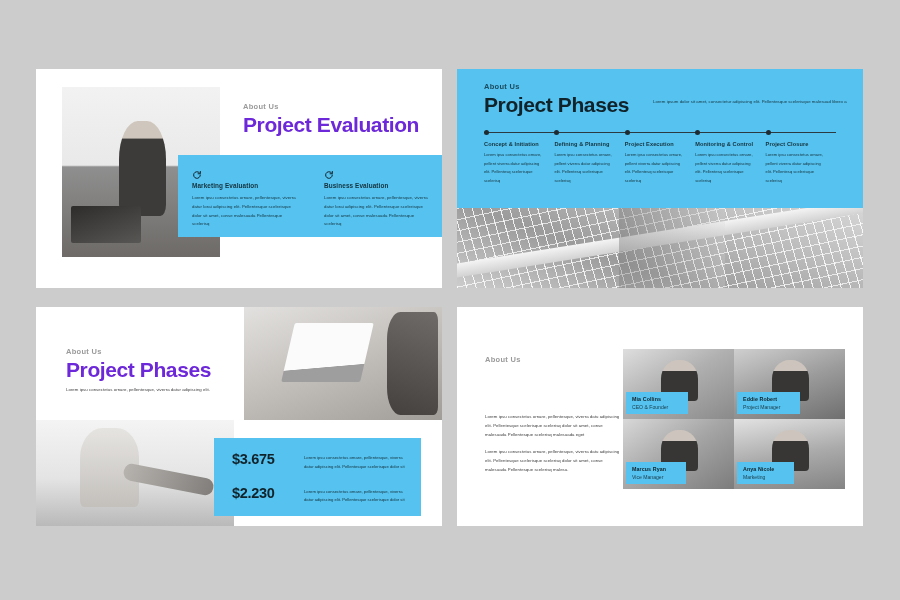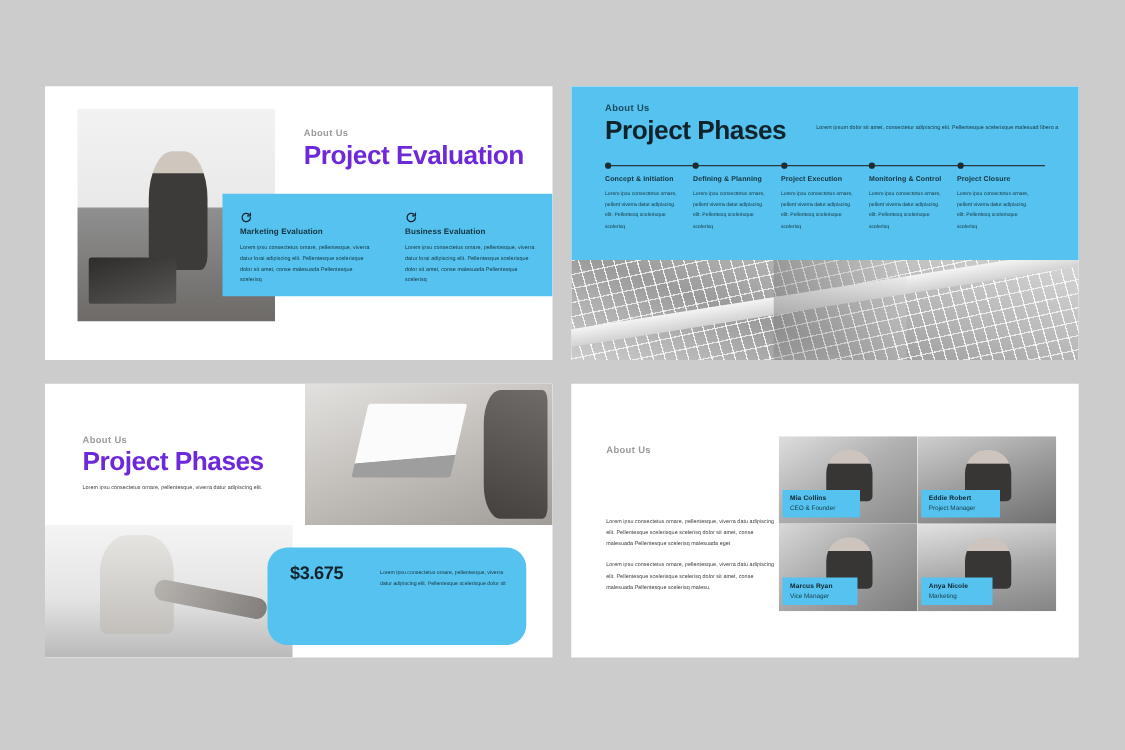--- a/index.html
+++ b/index.html
@@ -163,21 +163,21 @@
   .tl-body { font-size: 4.1px; line-height: 2.1; color: #17343f; margin-top: 4px; }
   #photo-architecture { left: 0; top: 139px; width: 406px; height: 80px; }
 
   
   #s3-head { position: absolute; left: 30px; top: 40px; }
   #s3-sub  { position: absolute; left: 30px; top: 79px; width: 170px; }
   #photo-laptop-desk { left: 208px; top: 0px; width: 198px; height: 113px; }
   #photo-handshake   { left: 0px; top: 113px; width: 198px; height: 106px; }
   #s3-blue {
     position: absolute; left: 178px; top: 131px; width: 207px; height: 78px;
-    background: #55c2ef; padding: 13px 0 0 0; border-radius: 16px;
+    background: #55c2ef; padding: 13px 0 0 0;
   }
   .budget-row { display: flex; align-items: flex-start; padding: 0 10px 0 18px; margin-bottom: 13px; }
   .budget-amount {
     font-size: 14.5px; font-weight: 700; color: #10222a;
     letter-spacing: -.3px; width: 72px; flex: none;
   }
   .budget-text { font-size: 4.2px; line-height: 2.1; color: #16333e; padding-top: 3px; }
 
   
   #s4-head { position: absolute; left: 28px; top: 48px; }
@@ -287,20 +287,24 @@
       <div class="eyebrow">About Us</div>
       <div class="title">Project Phases</div>
     </div>
     <div id="s3-sub" class="lorem">Lorem ipsu consectetus ornare, pellentesque, viverra datur adipiscing elit.</div>
 
     <div id="s3-blue">
       <div class="budget-row">
         <div class="budget-amount">$3.675</div>
         <div class="budget-text">Lorem ipsu consectetus ornare, pellentesque, viverra datur adipiscing elit. Pellentesque scelerisque dolor sit</div>
       </div>
+      <div class="budget-row">
+        <div class="budget-amount">$2.230</div>
+        <div class="budget-text">Lorem ipsu consectetus ornare, pellentesque, viverra datur adipiscing elit. Pellentesque scelerisque dolor sit</div>
+      </div>
     </div>
   </div>
 
   <div class="slide" id="slide-4">
     <div id="s4-head">
       <div class="eyebrow">About Us</div>
     </div>
 
     <div id="s4-body">
       <p class="lorem">Lorem ipsu consectetus ornare, pellentesque, viverra datu adipiscing elit. Pellentesque scelerisque scelerisq dolor sit amet, conse malesuada Pellentesque scelerisq malesuada eget</p>

